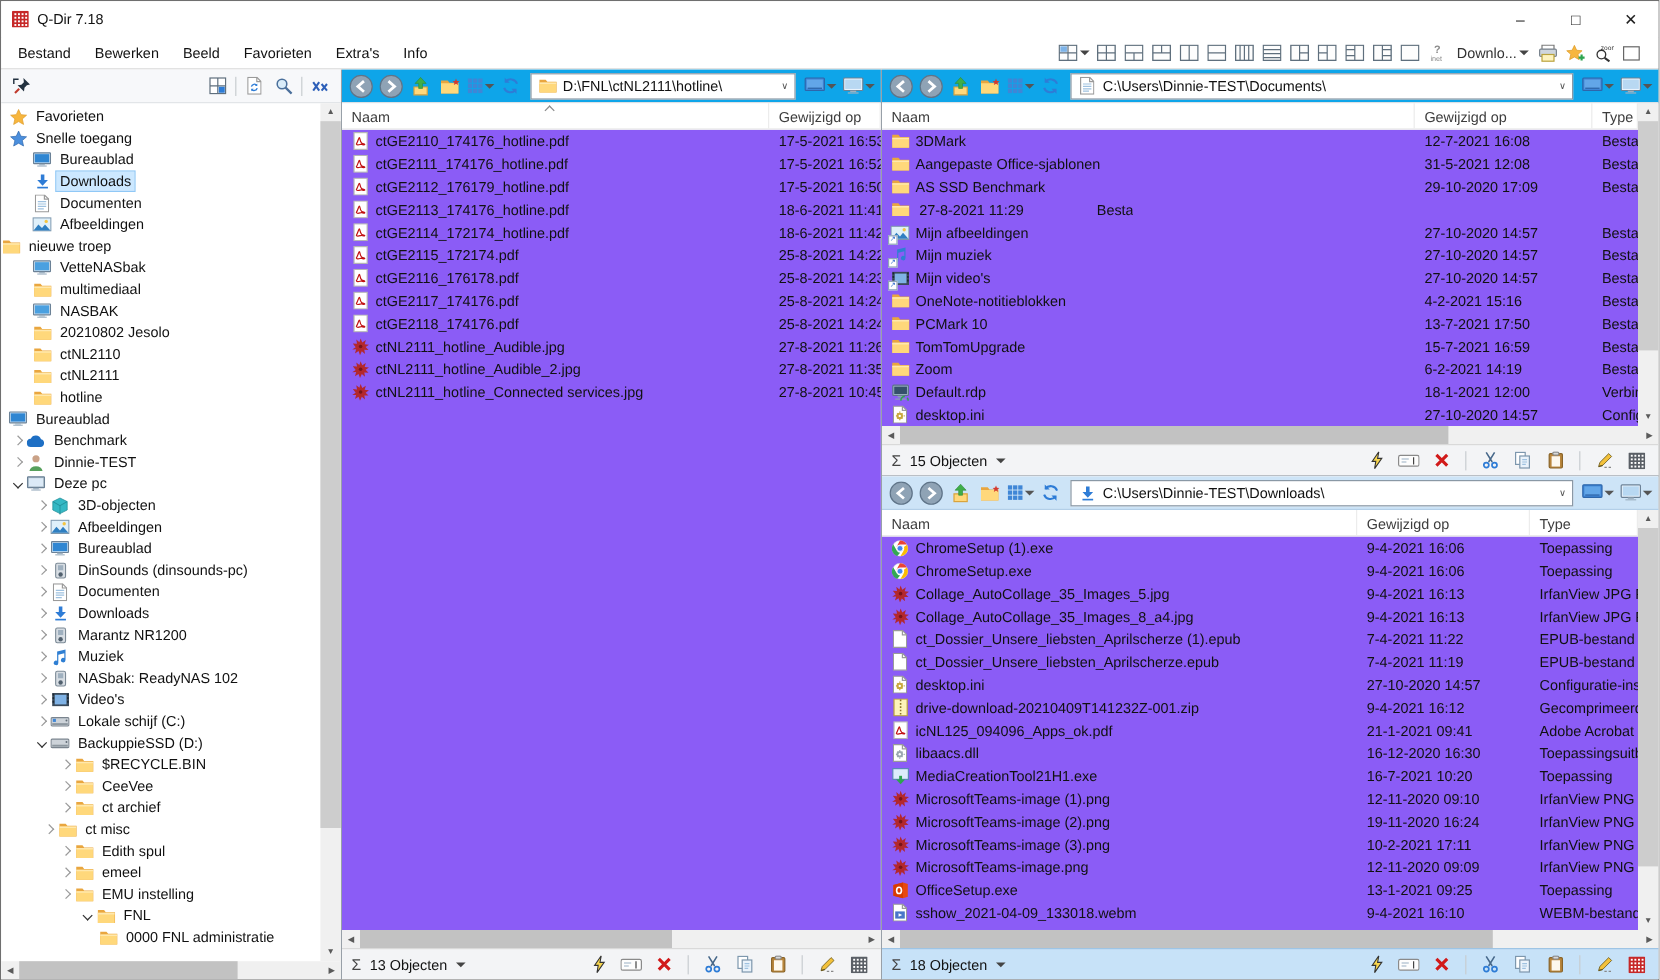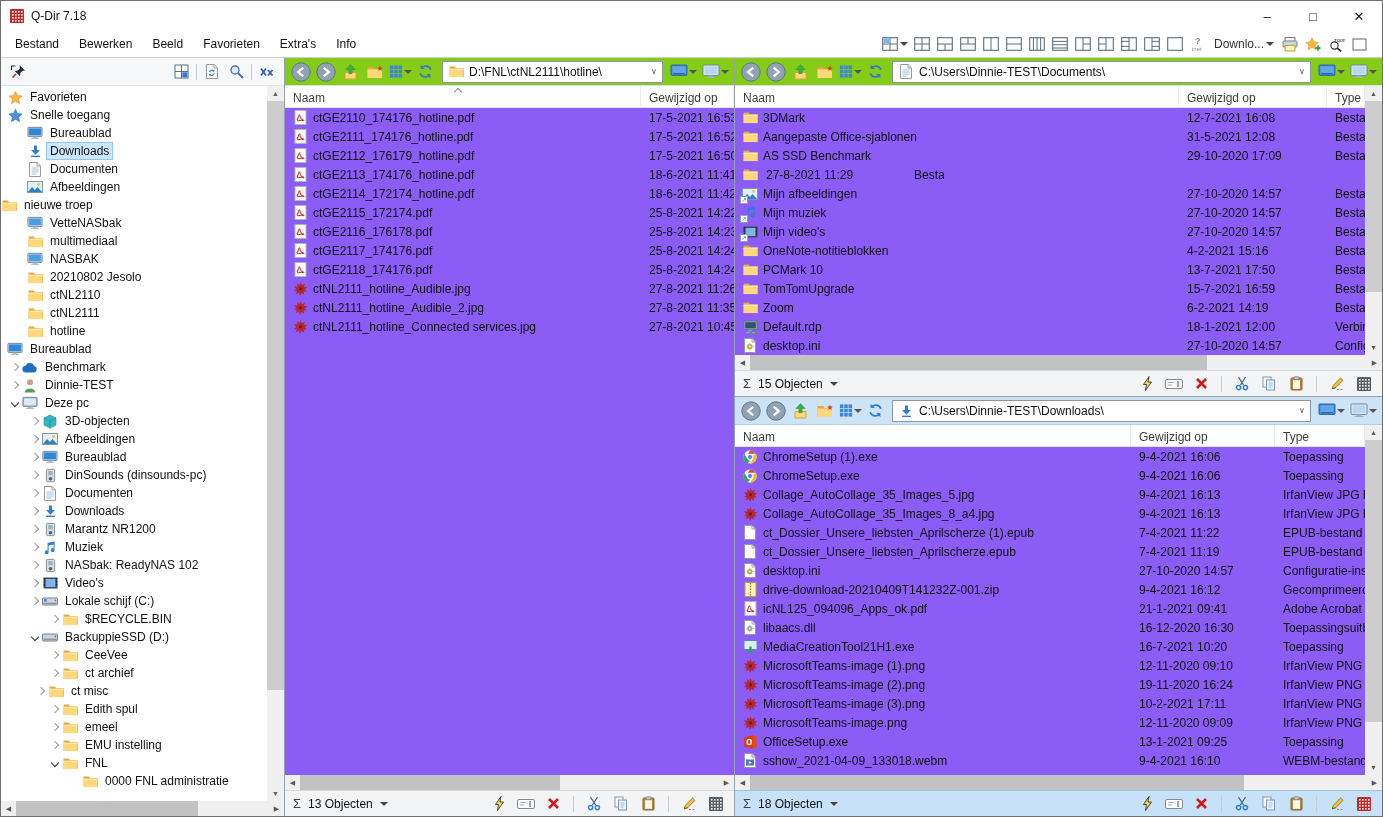--- a/index.html
+++ b/index.html
@@ -42,21 +42,21 @@
 .harrow{width:15px;height:15px;display:flex;align-items:center;justify-content:center;font-size:7px;color:#5a5a5a;flex:none;}
 .htrack{flex:1;height:15px;position:relative;}
 .hthumb{position:absolute;top:0;height:15px;background:#c2c2c2;}
 
 .panes{flex:1;display:flex;min-width:0;}
 .pane{display:flex;flex-direction:column;min-height:0;background:#fff;}
 .pane-left{width:450px;flex:none;border-right:1px solid #98a0a8;}
 .pane-right-col{flex:1;display:flex;flex-direction:column;min-width:0;}
 .pane-doc{height:339px;flex:none;border-bottom:1px solid #98a0a8;}
 .pane-dl{flex:1;}
-.ptoolbar{height:28px;flex:none;display:flex;align-items:center;gap:2px;padding:0 4px;background:#84cc16;border-bottom:1px solid #dde1e5;}
+.ptoolbar{height:28px;flex:none;display:flex;align-items:center;gap:2px;padding:0 4px;background:#0ea5e9;border-bottom:1px solid #dde1e5;}
 .pane.active .ptoolbar{background:#cde4f7;border-bottom-color:#b3cfe8;}
 .tbtn{width:23px;height:22px;flex:none;display:flex;align-items:center;justify-content:center;gap:1px;}
 .addr{flex:1;height:22px;min-width:0;border:1px solid #8a98a5;background:#fff;display:flex;align-items:center;gap:5px;padding-left:5px;margin:0 3px;}
 .addr-path{flex:1;overflow:hidden;white-space:nowrap;color:#111;}
 .addr-chev{flex:none;width:16px;align-self:stretch;display:flex;align-items:center;justify-content:center;color:#555;font-size:8px;}
 .pbody{flex:1;display:flex;min-height:0;}
 .pmain{flex:1;display:flex;flex-direction:column;min-width:0;}
 .phead{height:22px;flex:none;display:flex;align-items:flex-end;color:#3d3d3d;border-bottom:1px solid #e6e6e6;position:relative;background:#fff;}
 .hcol{padding:2px 8px;height:100%;display:flex;align-items:flex-end;border-right:1px solid #ececec;overflow:hidden;white-space:nowrap;flex:none;}
 .hcol.grow{flex:1;min-width:0;}
@@ -606,46 +606,46 @@
               <span class="fi">
                 <svg width="16" height="11" viewBox="0 0 16 11">
                   <rect x=".5" y="2" width="15" height="7" rx="1" fill="#cdd3d9" stroke="#7a848e"></rect>
                   <rect x="1.5" y="6.6" width="13" height="1.6" fill="#8d979f"></rect>
                   <rect x="2" y="3" width="2.6" height="2.6" fill="#3f86d6"></rect>
                   <circle cx="13.4" cy="4.4" r=".8" fill="#5f6a73"></circle>
                 </svg>
               </span>
               <span class="tree-label">Lokale schijf (C:)</span>
             </div>
+            <div class="tree-row " style="padding-left:26px">
+              <span class="chevslot">
+                <span class="chev open"></span>
+              </span>
+              <span class="fi">
+                <svg width="16" height="11" viewBox="0 0 16 11">
+                  <rect x=".5" y="2" width="15" height="7" rx="1" fill="#cdd3d9" stroke="#7a848e"></rect>
+                  <rect x="1.5" y="6.6" width="13" height="1.6" fill="#8d979f"></rect>
+                  <circle cx="13.4" cy="4.4" r=".8" fill="#5f6a73"></circle>
+                </svg>
+              </span>
+              <span class="tree-label">BackuppieSSD (D:)</span>
+            </div>
             <div class="tree-row " style="padding-left:46px">
               <span class="chevslot">
                 <span class="chev "></span>
               </span>
               <span class="fi">
                 <svg width="15" height="13" viewBox="0 0 16 14">
                   <path d="M.5 1.5h5.6l1.5 1.9h8.4V13H.5z" fill="#e9a63f"></path>
                   <path d="M.5 4h15v9H.5z" fill="#ffd87b"></path>
                   <path d="M.5 4h15v1.4H.5z" fill="#ffe8ad"></path>
                 </svg>
               </span>
               <span class="tree-label">$RECYCLE.BIN</span>
             </div>
-            <div class="tree-row " style="padding-left:26px">
-              <span class="chevslot">
-                <span class="chev open"></span>
-              </span>
-              <span class="fi">
-                <svg width="16" height="11" viewBox="0 0 16 11">
-                  <rect x=".5" y="2" width="15" height="7" rx="1" fill="#cdd3d9" stroke="#7a848e"></rect>
-                  <rect x="1.5" y="6.6" width="13" height="1.6" fill="#8d979f"></rect>
-                  <circle cx="13.4" cy="4.4" r=".8" fill="#5f6a73"></circle>
-                </svg>
-              </span>
-              <span class="tree-label">BackuppieSSD (D:)</span>
-            </div>
             <div class="tree-row " style="padding-left:46px">
               <span class="chevslot">
                 <span class="chev "></span>
               </span>
               <span class="fi">
                 <svg width="15" height="13" viewBox="0 0 16 14">
                   <path d="M.5 1.5h5.6l1.5 1.9h8.4V13H.5z" fill="#e9a63f"></path>
                   <path d="M.5 4h15v9H.5z" fill="#ffd87b"></path>
                   <path d="M.5 4h15v1.4H.5z" fill="#ffe8ad"></path>
                 </svg>
@@ -710,21 +710,21 @@
               </span>
               <span class="fi">
                 <svg width="15" height="13" viewBox="0 0 16 14">
                   <path d="M.5 1.5h5.6l1.5 1.9h8.4V13H.5z" fill="#e9a63f"></path>
                   <path d="M.5 4h15v9H.5z" fill="#ffd87b"></path>
                   <path d="M.5 4h15v1.4H.5z" fill="#ffe8ad"></path>
                 </svg>
               </span>
               <span class="tree-label">EMU instelling</span>
             </div>
-            <div class="tree-row " style="padding-left:46px">
+            <div class="tree-row " style="padding-left:64px">
               <span class="chevslot">
                 <span class="chev open"></span>
               </span>
               <span class="fi">
                 <svg width="15" height="13" viewBox="0 0 16 14">
                   <path d="M.5 1.5h5.6l1.5 1.9h8.4V13H.5z" fill="#e9a63f"></path>
                   <path d="M.5 4h15v9H.5z" fill="#ffd87b"></path>
                   <path d="M.5 4h15v1.4H.5z" fill="#ffe8ad"></path>
                 </svg>
               </span>

